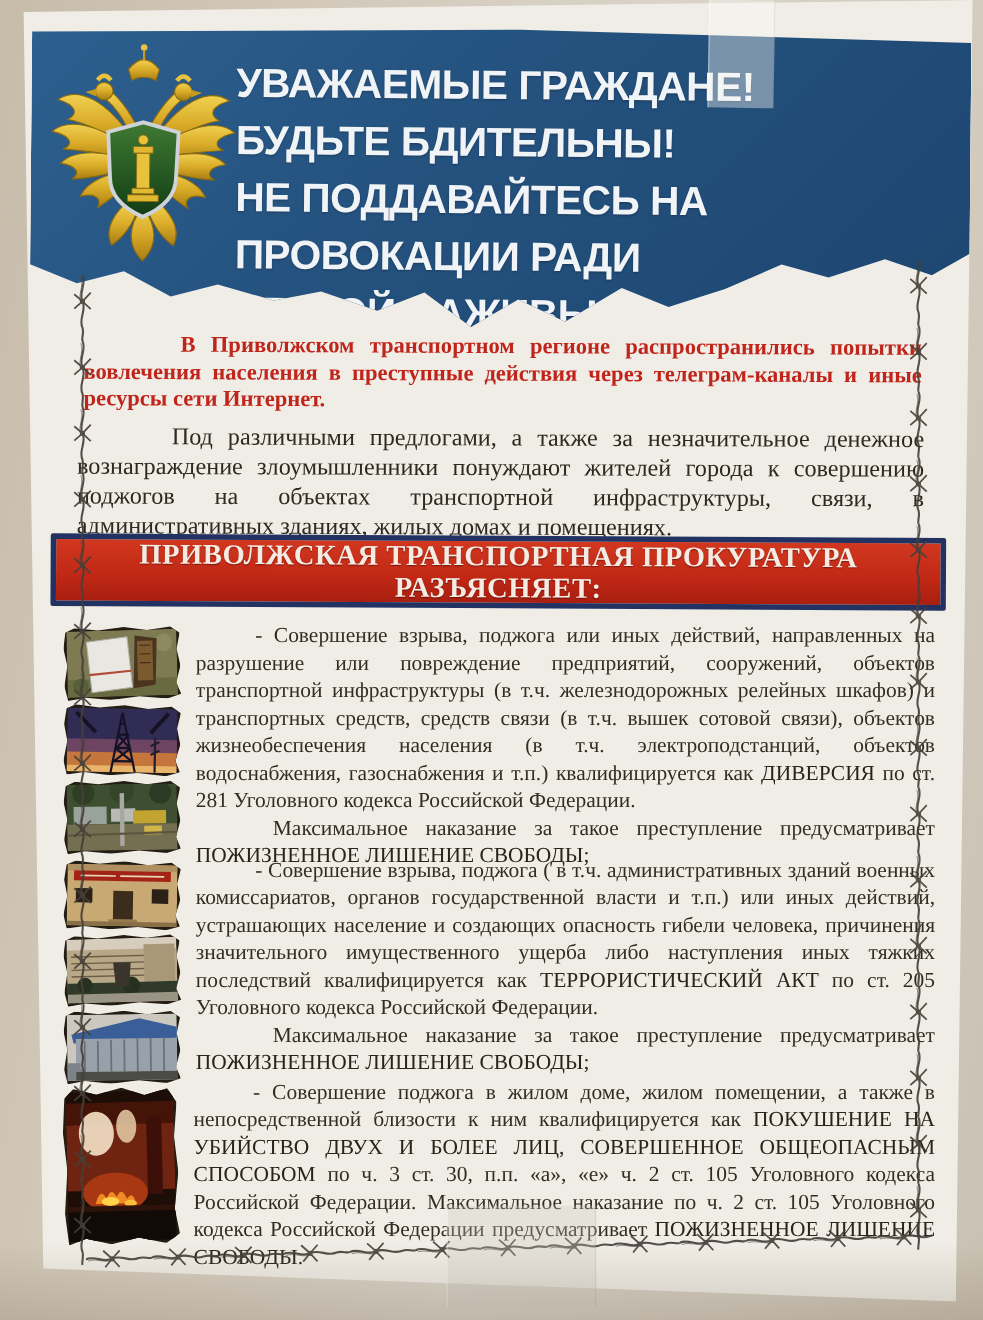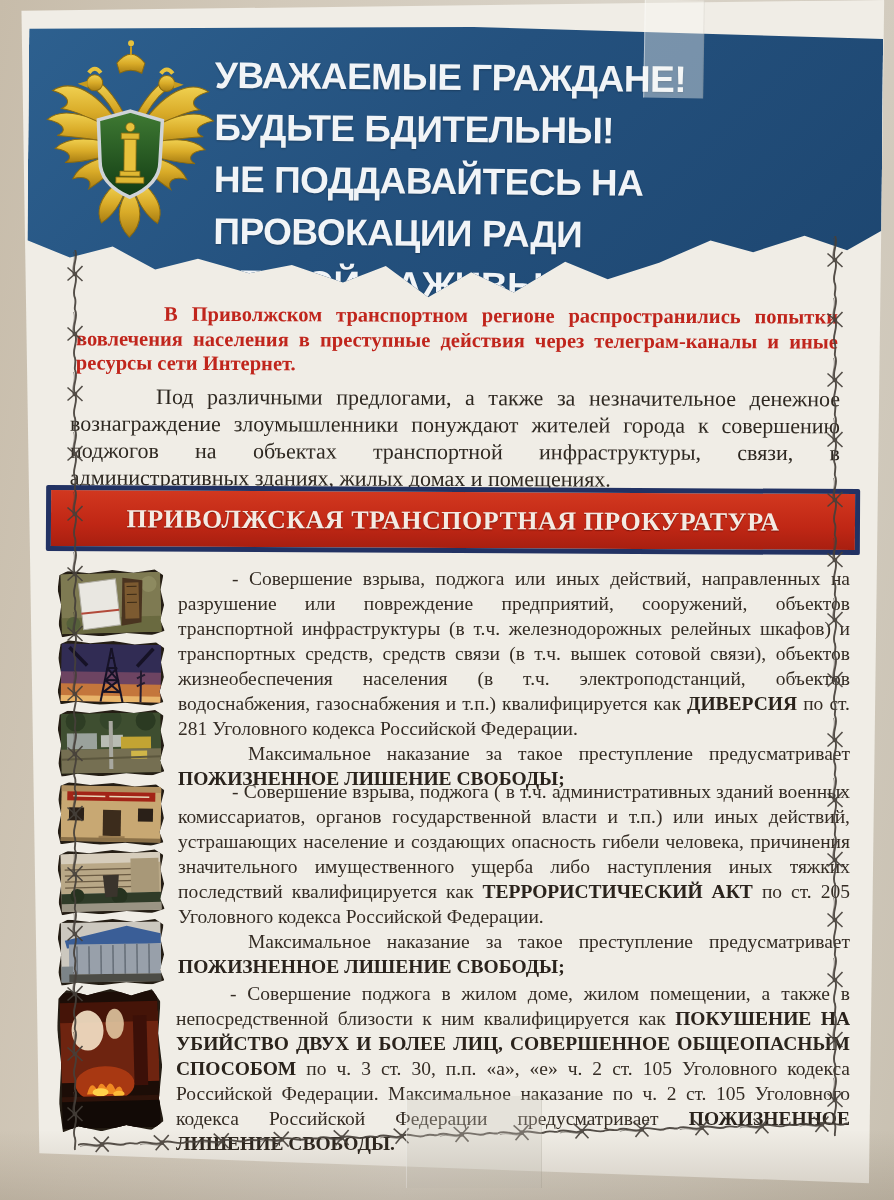--- a/index.html
+++ b/index.html
@@ -71,21 +71,21 @@
   .photo{ background:#241d14; padding:3px;
     clip-path:polygon(2% 6%,10% 0,30% 4%,52% 0,72% 5%,92% 1%,100% 10%,97% 32%,100% 55%,96% 78%,100% 94%,88% 100%,64% 96%,40% 100%,18% 96%,3% 100%,0 80%,3% 52%,0 28%);
   }
   .photo svg{ display:block; width:100%; height:100%; }
   .p-r1{ transform:rotate(-1.5deg);} .p-r2{ transform:rotate(1deg);} .p-r3{ transform:rotate(-0.8deg);}
   .sec-text{
     flex:1; color:#342c24; font-size:19.5px; line-height:25px; text-align:justify;
   }
   .sec-text p{ text-indent:54px; }
   .sec-text p+p{ text-indent:70px; }
-  .sec-text .b{ font-weight:700; color:#2a231c; }
+  .sec-text .b{ font-weight:400; color:#2a231c; }
   .sec3 .photos{ width:104px; padding-top:8px; }
   .sec3 .photo{ height:142px; }
   
   .wire{ position:absolute; color:#46403a; opacity:0.92; }
   .wire-left{ left:66px; top:250px; }
   .wire-right{ left:826px; top:236px; }
   .wire-bottom{ left:78px; top:1136px; transform:rotate(-1.6deg); transform-origin:left center; }
 </style>
 </head>
 <body>
@@ -165,20 +165,21 @@
 </div>
 
 <div class="tape t1"></div>
 
 <p class="alert">В Приволжском транспортном регионе распространились попытки вовлечения населения в преступные действия через телеграм-каналы и иные ресурсы сети Интернет.</p>
 
 <p class="intro">Под различными предлогами, а также за незначительное денежное вознаграждение злоумышленники понуждают жителей города к совершению поджогов на объектах транспортной инфраструктуры, связи, в административных зданиях, жилых домах и помещениях.</p>
 
 <div class="banner">
   <div>ПРИВОЛЖСКАЯ ТРАНСПОРТНАЯ ПРОКУРАТУРА</div>
+  <div>РАЗЪЯСНЯЕТ:</div>
 </div>
 
 <div class="section sec1">
   <div class="photos">
     <div class="photo p-r1" style="height:66px">
       <svg viewBox="0 0 100 60" preserveAspectRatio="none">
         <rect width="100" height="60" fill="#7e7a52"></rect>
         <rect x="0" y="44" width="100" height="16" fill="#6a6a40"></rect>
         <circle cx="12" cy="50" r="7" fill="#55603a"></circle>
           <circle cx="88" cy="12" r="8" fill="#8d8a60"></circle>

